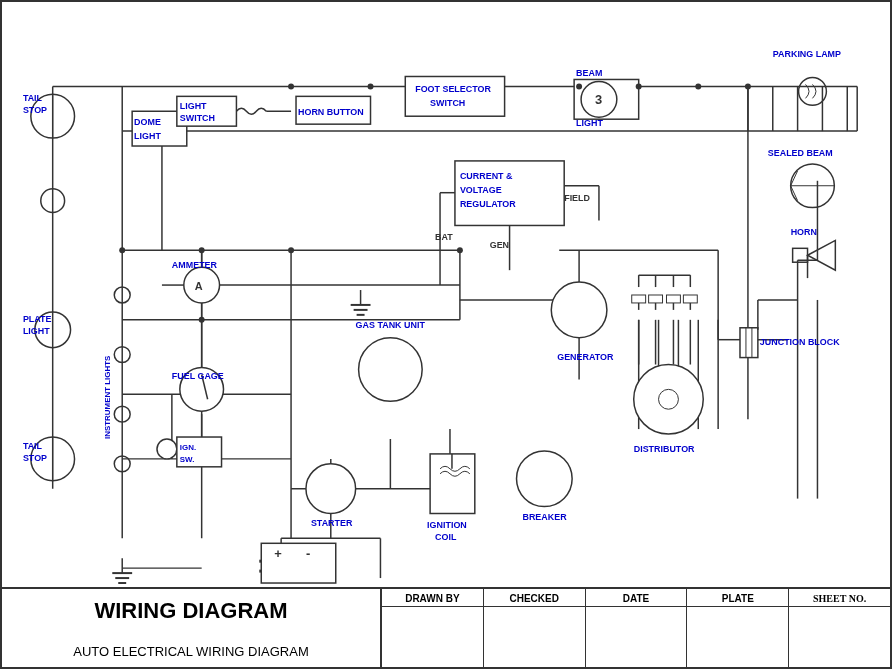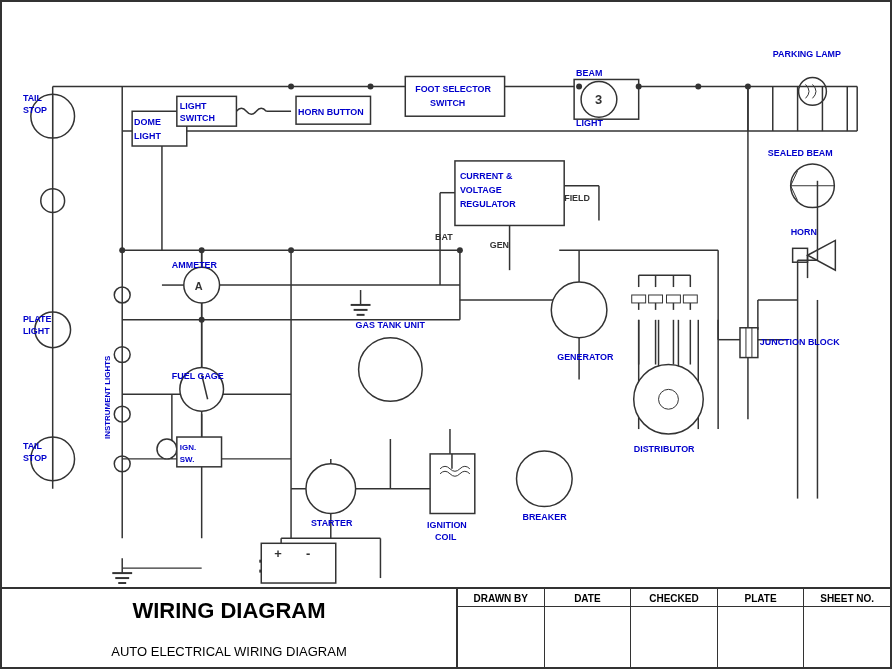--- a/index.html
+++ b/index.html
@@ -26,21 +26,21 @@
     .diagram-svg {
       width: 100%;
       height: 100%;
     }
     .title-block {
       height: 80px;
       border-top: 2px solid #333;
       display: flex;
     }
     .title-main {
-      width: 456px;
+      width: 380px;
       border-right: 2px solid #333;
       display: flex;
       flex-direction: column;
       align-items: center;
       justify-content: center;
       padding: 5px;
     }
     .title-main .wiring-title {
       font-size: 22px;
       font-weight: bold;
@@ -57,20 +57,21 @@
     }
     .title-field {
       flex: 1;
       border-right: 1px solid #333;
       display: flex;
       flex-direction: column;
       gap: 9px;
     }
     .title-field:last-child {
       border-right: none;
+      font-family: Liberation Serif, serif;
     }
     .field-label {
       font-size: 10px;
       font-weight: bold;
       color: #000;
       padding: 4px 6px 2px 6px;
       border-bottom: 1px solid #333;
       text-align: center;
     }
     .field-value {
@@ -356,25 +357,25 @@
     <div class="title-main">
       <div class="wiring-title">WIRING DIAGRAM</div>
       <div class="subtitle">AUTO ELECTRICAL WIRING DIAGRAM</div>
     </div>
     <div class="title-fields">
       <div class="title-field">
         <div class="field-label">DRAWN BY</div>
         <div class="field-value"></div>
       </div>
       <div class="title-field">
+        <div class="field-label">CHECKED</div>
+        <div class="field-value"></div>
+      </div>
+      <div class="title-field">
         <div class="field-label">DATE</div>
-        <div class="field-value"></div>
-      </div>
-      <div class="title-field">
-        <div class="field-label">CHECKED</div>
         <div class="field-value"></div>
       </div>
       <div class="title-field">
         <div class="field-label">PLATE</div>
         <div class="field-value"></div>
       </div>
       <div class="title-field">
         <div class="field-label">SHEET NO.</div>
         <div class="field-value"></div>
       </div>

